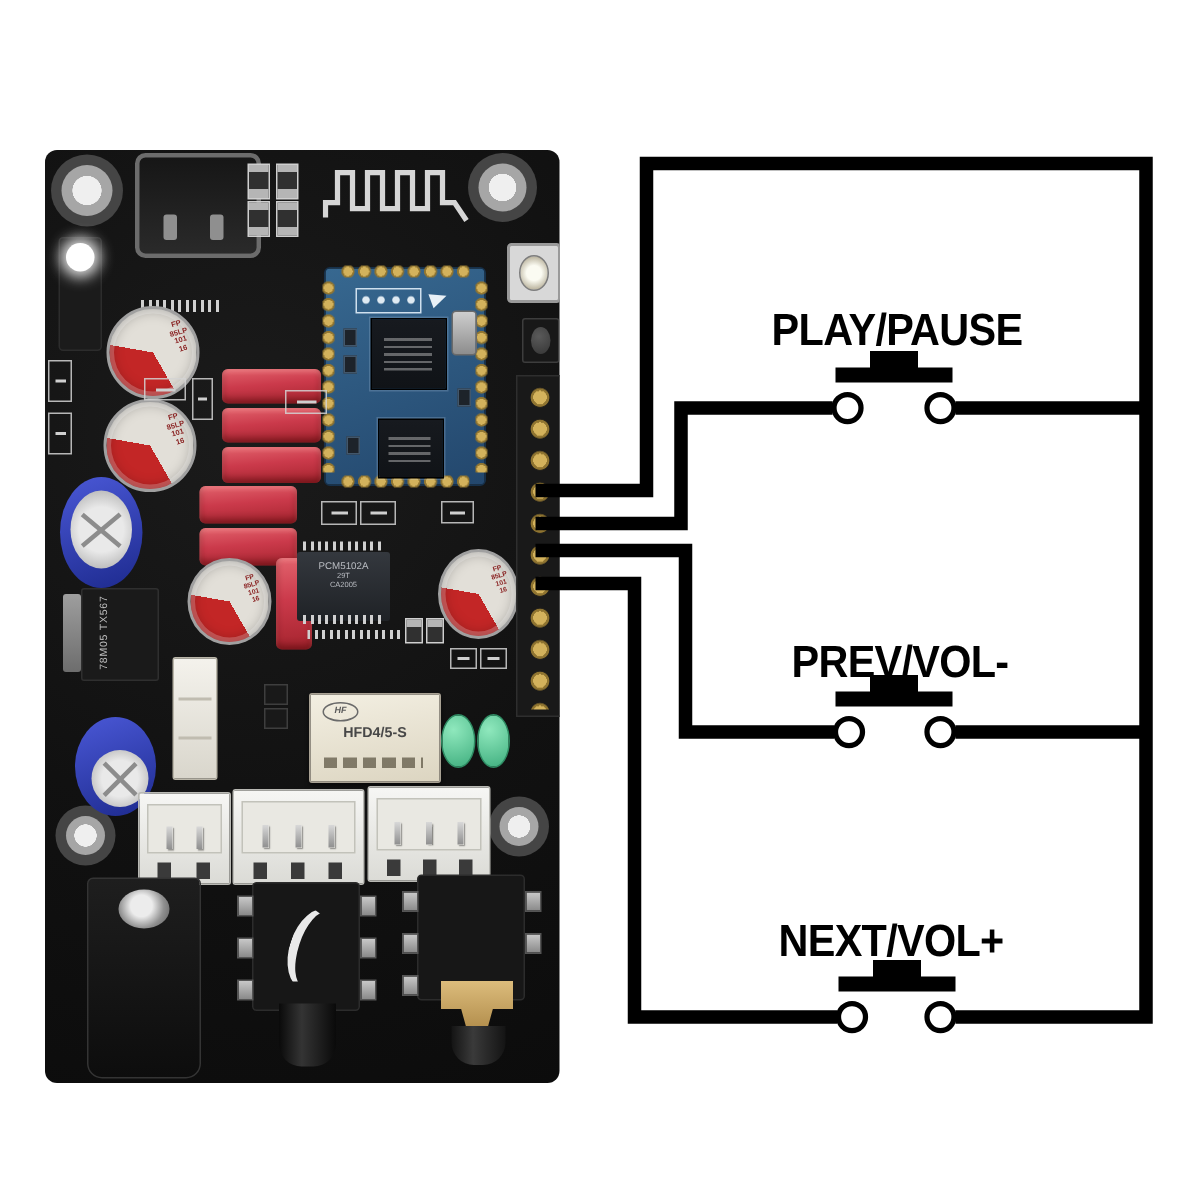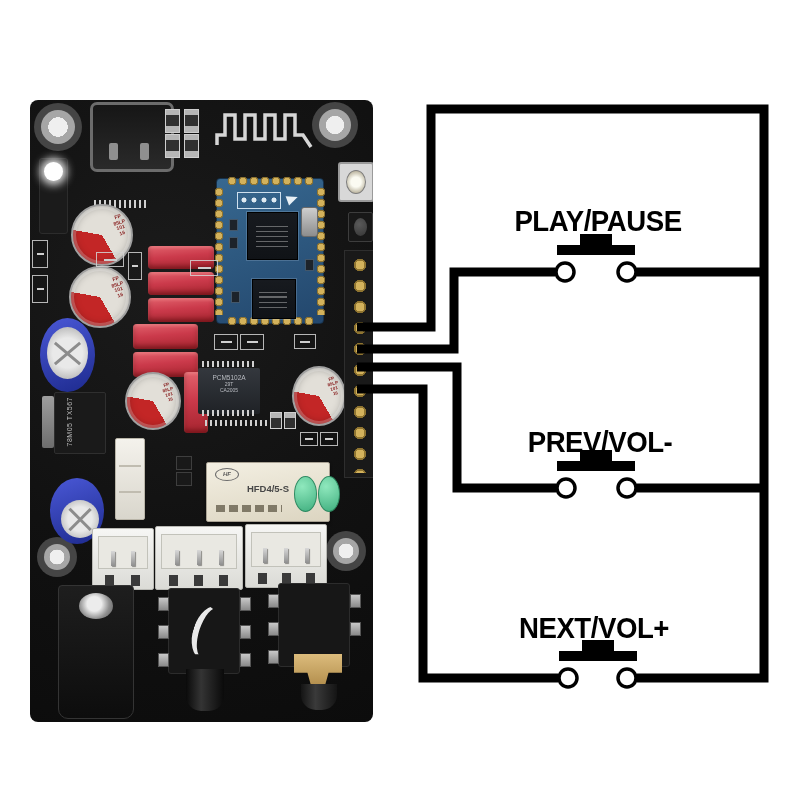--- a/index.html
+++ b/index.html
@@ -49,21 +49,21 @@
         box-shadow:inset 0 -3px 5px rgba(60,0,0,.45), inset 0 2px 3px rgba(255,160,160,.45);}
   .bluecap{border-radius:50%;background:linear-gradient(160deg,#4a58d6,#1d2a8e);}
   .bluecap-top{position:absolute;border-radius:50%;background:radial-gradient(circle,#e9e9e9 0 45%,#a3a3a3);}
   .xbar{position:absolute;left:10%;top:48%;width:80%;height:3px;background:#8c8c8c;}
   .regtab{background:linear-gradient(#9e9e9e,#6d6d6d);border-radius:2px;}
   .regbody{background:#1a1a1a;border:1px solid #2f2f2f;border-radius:2px;}
   .regtext{position:absolute;left:10px;top:4px;writing-mode:vertical-rl;transform:rotate(180deg);
            color:#bdbdbd;font-size:7px;line-height:9px;letter-spacing:.5px;}
   .dac{background:linear-gradient(#34383e,#1f2226);border-radius:2px;color:#b9bcc2;text-align:center;}
   .dac span{display:block;}
-  .relay{background:linear-gradient(170deg,#f3efe2,#dcd5c1);border:1px solid #a9a294;border-radius:2px;box-shadow:0 2px 3px rgba(0,0,0,.5);padding-left:36px;}
+  .relay{background:linear-gradient(170deg,#f3efe2,#dcd5c1);border:1px solid #a9a294;border-radius:2px;box-shadow:0 2px 3px rgba(0,0,0,.5);}
   .relay-logo{position:absolute;left:8px;top:5px;width:22px;height:11px;border:1.5px solid #6a6a6a;border-radius:50%;
               font-size:6px;font-weight:bold;font-style:italic;color:#5a5a5a;text-align:center;line-height:11px;}
   .relay-model{position:absolute;left:0;right:0;top:20px;text-align:center;font-size:9.5px;font-weight:bold;color:#474747;}
   .darkbars{background:repeating-linear-gradient(90deg,rgba(95,88,70,.75) 0 9px,transparent 9px 13px);}
   .gcap{border-radius:50%;background:radial-gradient(circle at 35% 28%,#8fe8bd,#3fae7e);border:1px solid #2e8a62;}
   .wrelay{background:linear-gradient(#f4f2ec,#d9d6cc);border:1px solid #b9b5a8;border-radius:2px;}
   .groove{position:absolute;left:3px;right:3px;height:2px;background:#c0bcb0;}
   .sot{background:#191919;border:1px solid #3e3e3e;}
   .header{background:#191919;border:1px solid #2e2e2e;}
   .padcol{background:radial-gradient(circle at 8px 10px,#d3b25c 0 4.5px,#8f7430 4.5px 6px,transparent 6.5px);

